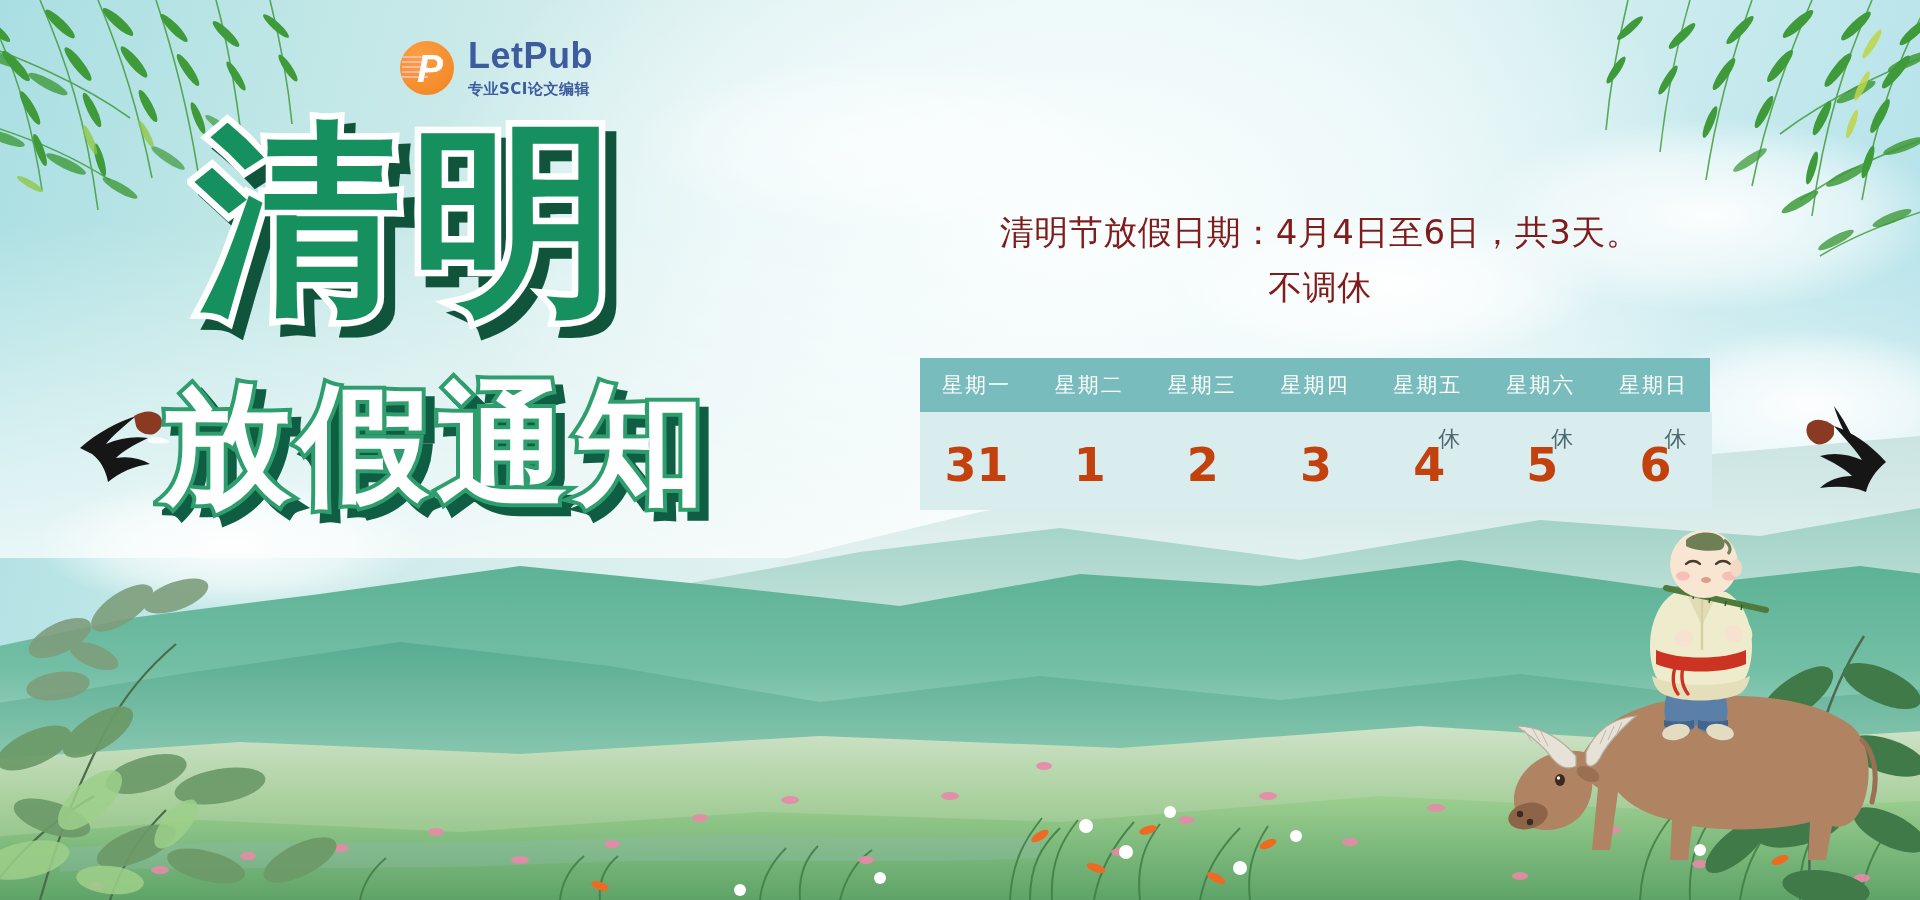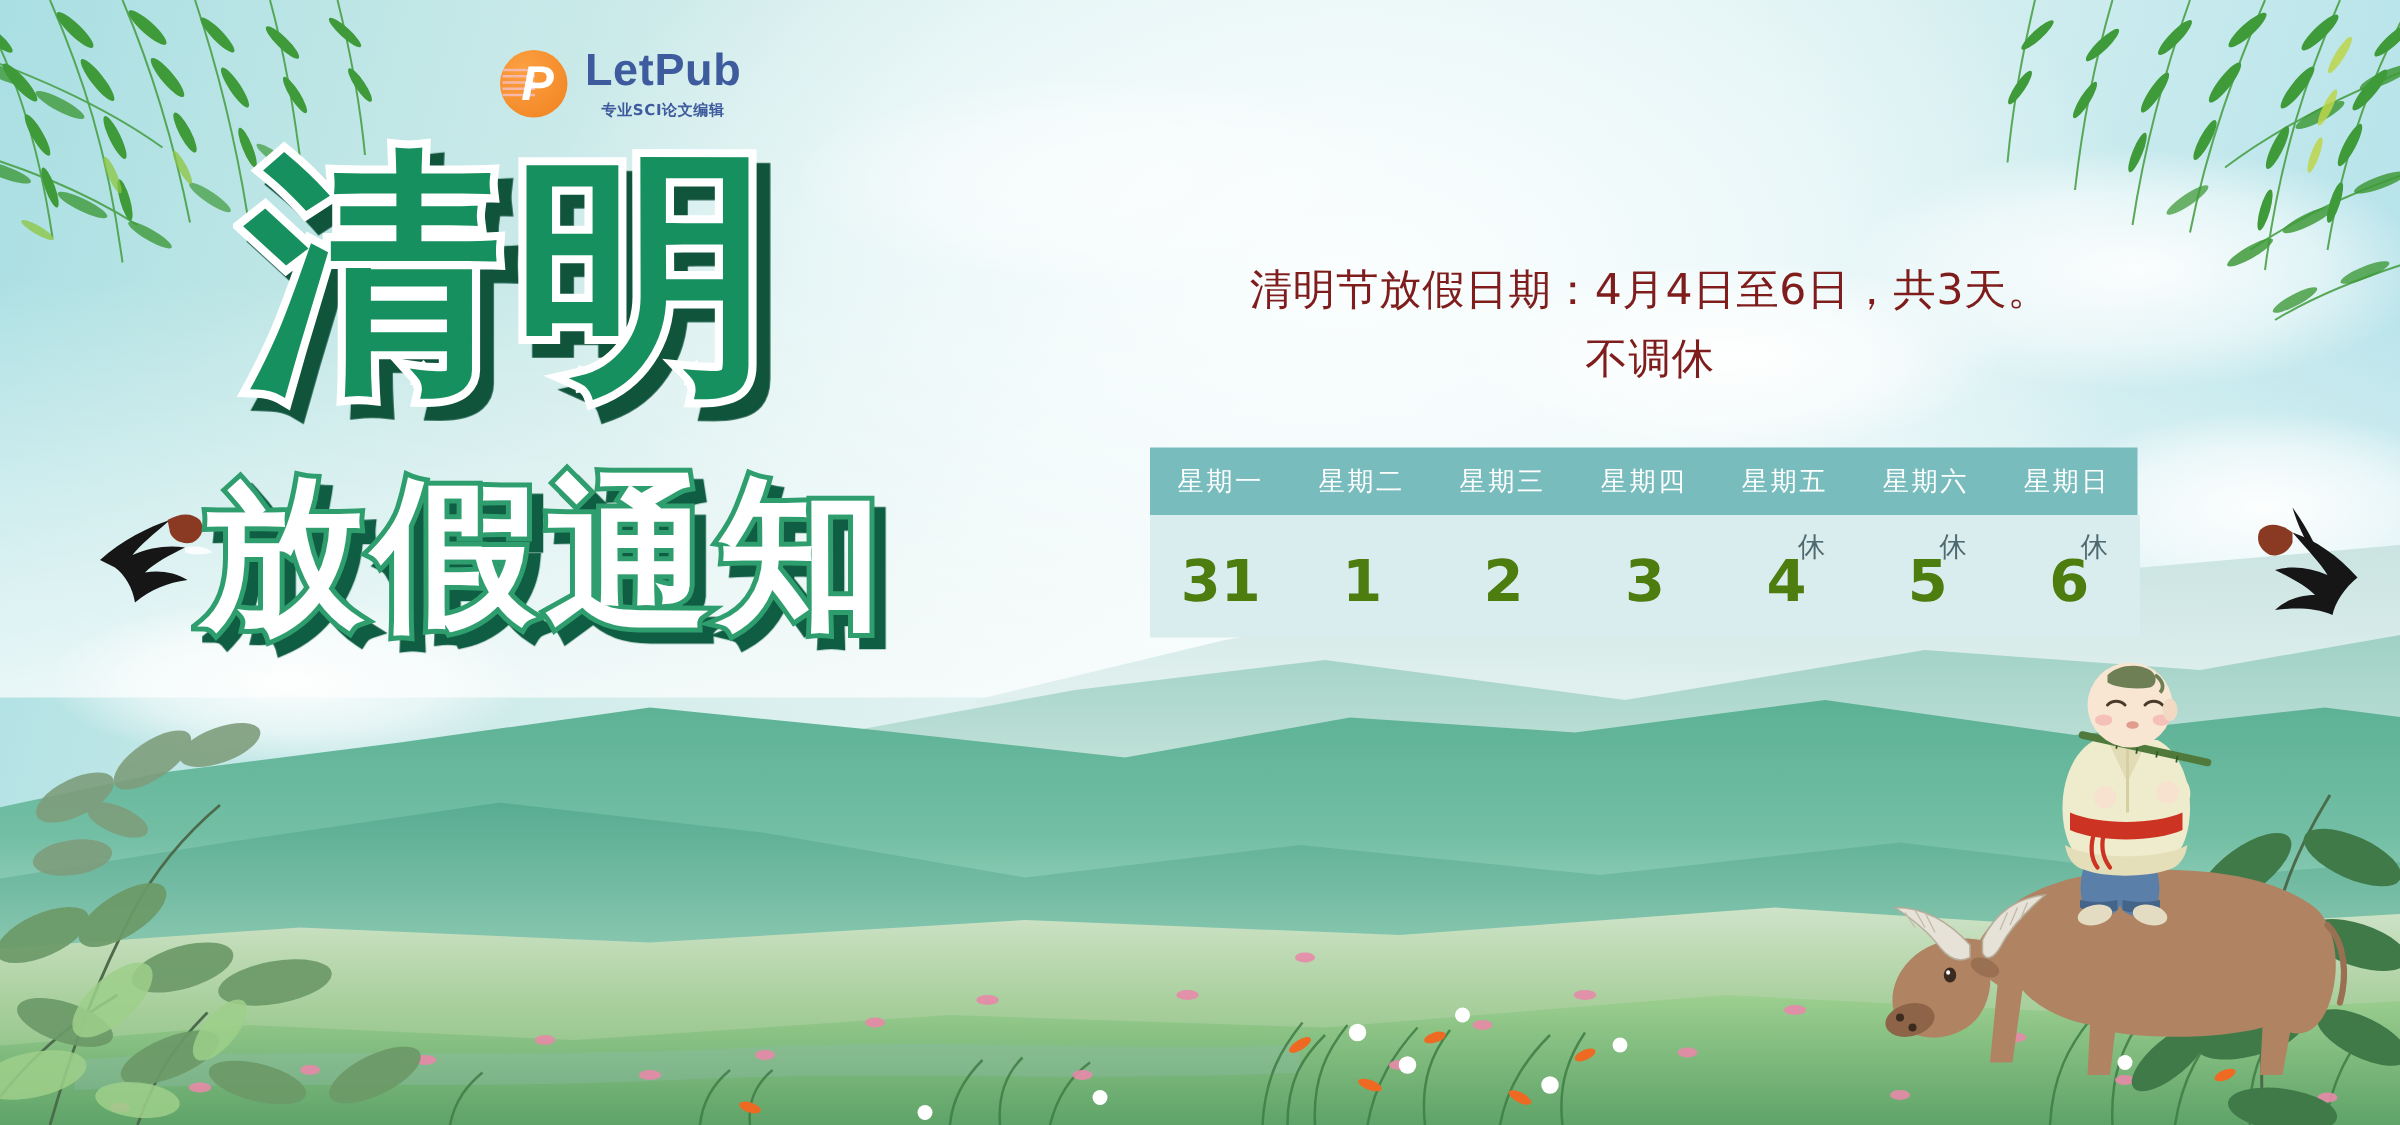--- a/index.html
+++ b/index.html
@@ -57,28 +57,28 @@
   #logo .mark .lines i{
     display:block; height:2px; background:#f6b9b0; margin-bottom:3px; opacity:.95;
   }
   #logo .mark .pletter{
     position:absolute; left:0; top:0; width:100%; height:100%;
     display:flex; align-items:center; justify-content:center;
     color:#fff; font-size:39px; font-weight:bold; font-style:italic;
     font-family:"Liberation Sans",sans-serif;
     line-height:1; padding-left:5px; letter-spacing:-1px;
   }
-  #logo .words{ display:flex; flex-direction:column; align-items:center; }
+  #logo .words{ display:flex; flex-direction:column; align-items:flex-start; }
   #logo .brand{
     font-size:36px; font-weight:bold; color:#3e5b9e; letter-spacing:.5px;
     line-height:1.02; font-family:"Liberation Sans",sans-serif;
   }
   #logo .rule{ height:2px; background:#3e5b9e; margin:2px 0 1px; }
   #logo .tag{
-    font-size:12px; color:#3e5b9e; letter-spacing:.5px; text-align:center;
+    font-size:15px; color:#3e5b9e; letter-spacing:.5px; text-align:center;
     font-family:"DejaVu Sans","Liberation Sans",sans-serif; font-weight:600;
   }
 
   
   #title-main{
     position:absolute; left:196px; top:118px;
     font-size:205px; line-height:1; font-weight:bold;
     letter-spacing:10px;
     color:#16905f;
     font-family:"DejaVu Sans","Liberation Sans",sans-serif;
@@ -128,21 +128,21 @@
   }
   #calendar .cal-body{
     display:flex; width:792px; height:98px;
     background:#d9ecee;
   }
   #calendar .cal-body .cell{
     flex:1 1 0; position:relative;
     display:flex; align-items:center; justify-content:center;
   }
   #calendar .cal-body .daynum{
-    color:#4d7c0f; font-size:46px; font-weight:bold;
+    color:#c2410c; font-size:46px; font-weight:bold;
     font-family:"DejaVu Sans","Liberation Sans",sans-serif;
     line-height:1; position:relative; top:4px;
   }
   #calendar .cal-body .rest{
     position:absolute; color:#4e6a70; font-size:22px;
     font-family:"DejaVu Sans","Liberation Sans",sans-serif;
     line-height:1;
   }
 
   

